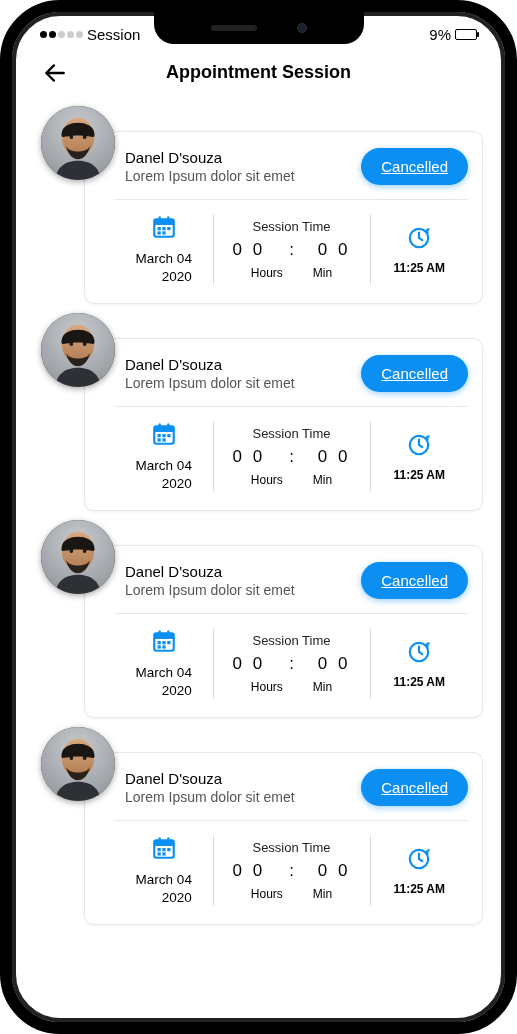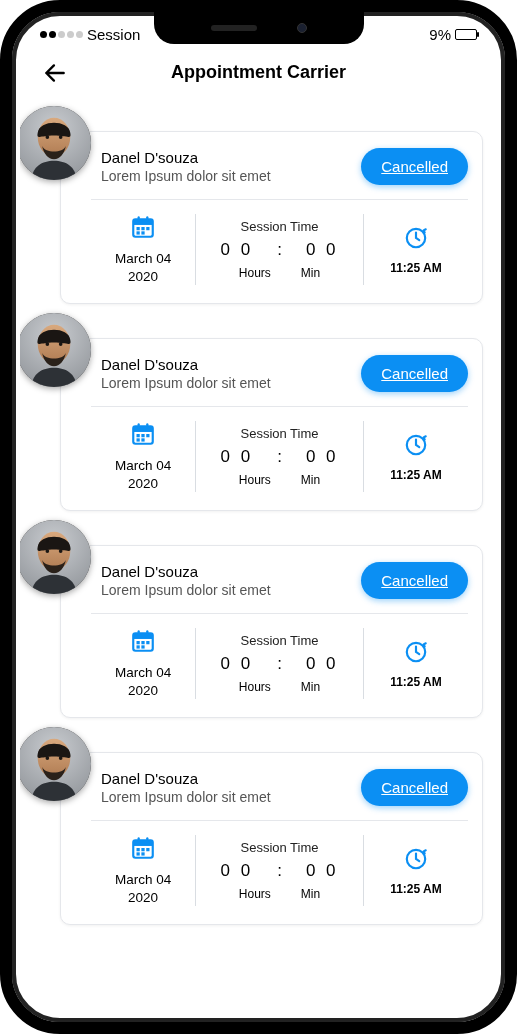--- a/index.html
+++ b/index.html
@@ -81,21 +81,21 @@
   }
   .app-header h1 { font-size:18px; font-weight:600; }
 
   .content {
     flex:1; overflow-y:auto; padding: 4px 14px 0 14px;
   }
   .content::-webkit-scrollbar{width:0;}
 
   .appt {
     position:relative;
-    margin: 34px 0 24px 26px;
+    margin: 34px 0 24px 50px;
     border:1px solid #e5e7eb;
     border-radius:10px;
     background:#fff;
     box-shadow: 0 1px 3px rgba(0,0,0,0.06);
     padding: 16px 14px 14px 30px;
   }
   .avatar {
     position:absolute; left:-44px; top:-26px;
     width:74px; height:74px; border-radius:50%;
     overflow:hidden;
@@ -115,21 +115,21 @@
     font-size:15px; font-weight:500;
     padding:10px 20px; border-radius:999px;
     cursor:pointer;
     box-shadow: 0 2px 6px rgba(11,143,243,0.4);
     text-decoration: underline;
   }
   .divider { height:1px; background:#e5e7eb; margin:14px 0 10px;}
   .row {
     display:flex; align-items:stretch; text-align:center;
   }
-  .col { flex:1; display:flex; flex-direction:column; align-items:center; justify-content:center; gap:6px; padding:4px 0;}
+  .col { flex:1; display:flex; flex-direction:column; align-items:center; justify-content:center; gap:6px; padding:4px 0;text-align:right;}
   .col.mid { flex:1.6;}
   .vsep { width:1px; background:#d9dde2; margin:4px 0;}
   .session-label { font-size:13px; color:#222;}
   .digits { display:flex; align-items:center; gap:24px; font-size:17px; letter-spacing:3px;}
   .digits .colon { letter-spacing:0;}
   .units { display:flex; gap:30px; font-size:12px;}
   .date-txt { font-size:13.5px; line-height:1.3;}
   .time-txt { font-size:12px;font-weight:bold;}
   .blue-icon { color:#0b8ff3; }
 </style>
@@ -164,21 +164,21 @@
       <span class="battery"><span class="battery-fill" style="width:20%"></span></span>
     </div>
   </div>
 
   <div class="app-header">
     <div class="back-btn">
       <svg viewBox="0 0 24 24" width="26" height="26">
           <path d="M20 12H4M4 12l7-7M4 12l7 7" stroke="#000" stroke-width="2.2" fill="none" stroke-linecap="round" stroke-linejoin="round"></path>
         </svg>
     </div>
-    <h1>Appointment Carrier</h1>
+    <h1>Appointment Session</h1>
   </div>
 
   <div class="content" id="content">
   <div class="appt">
     <div class="avatar">
       <svg viewBox="0 0 100 100">
         <defs>
           <radialGradient id="bg" cx="50%" cy="30%" r="80%">
             <stop offset="0%" stop-color="#c9ccd0"></stop>
                 <stop offset="100%" stop-color="#8f9398"></stop>

